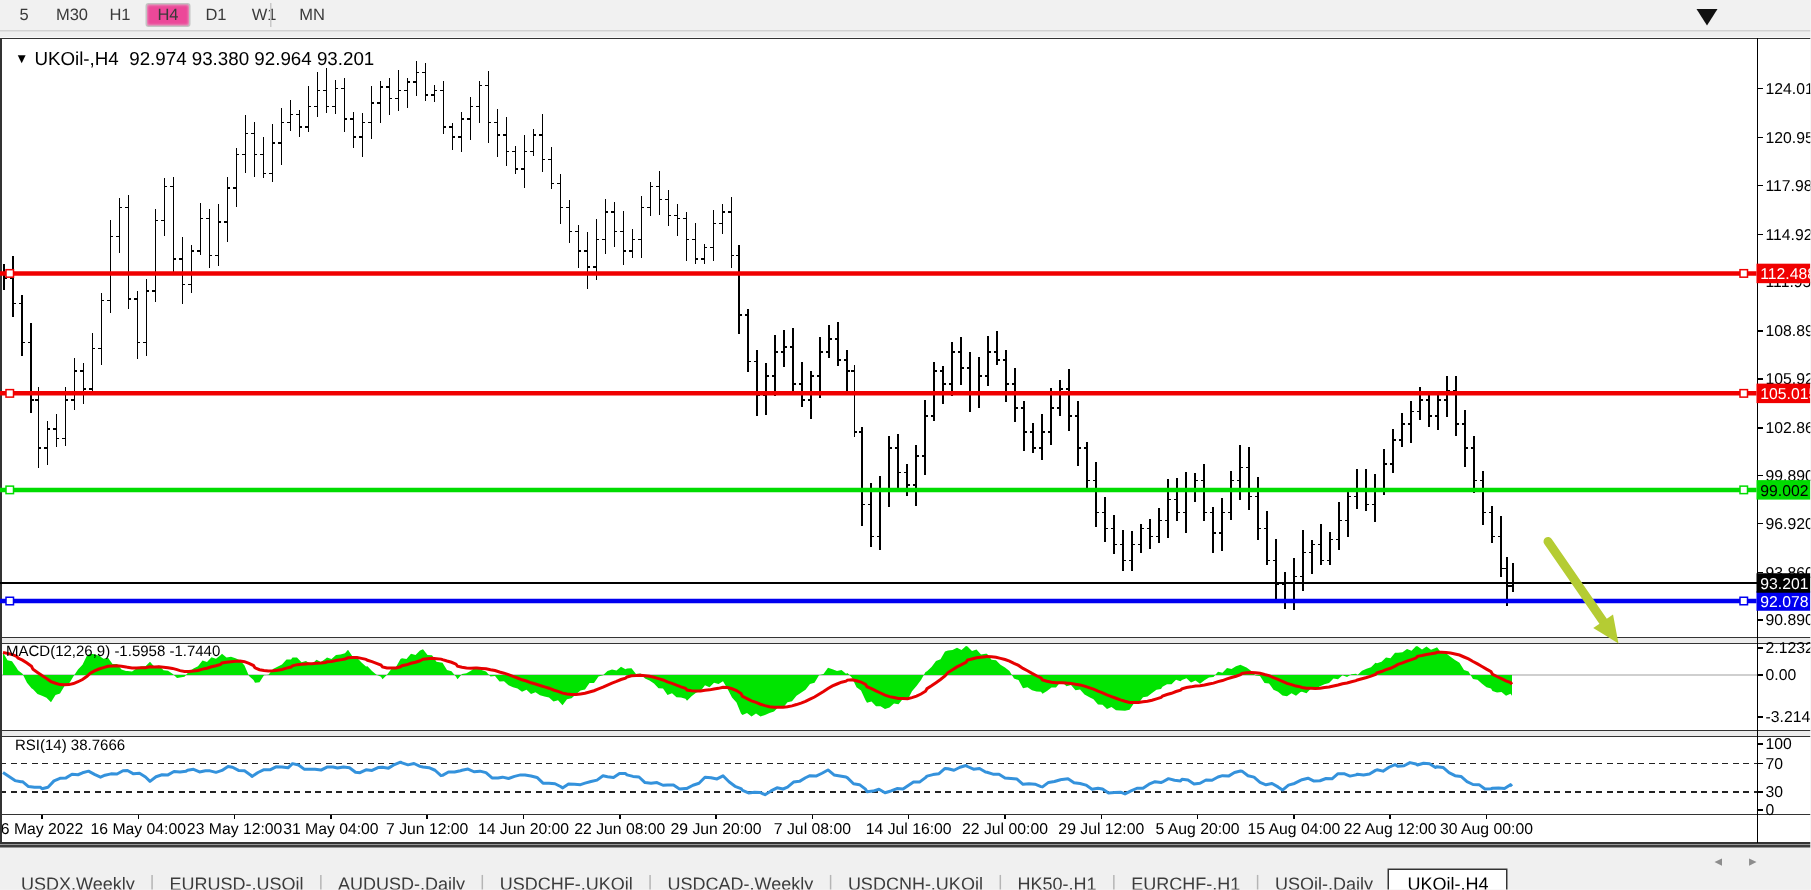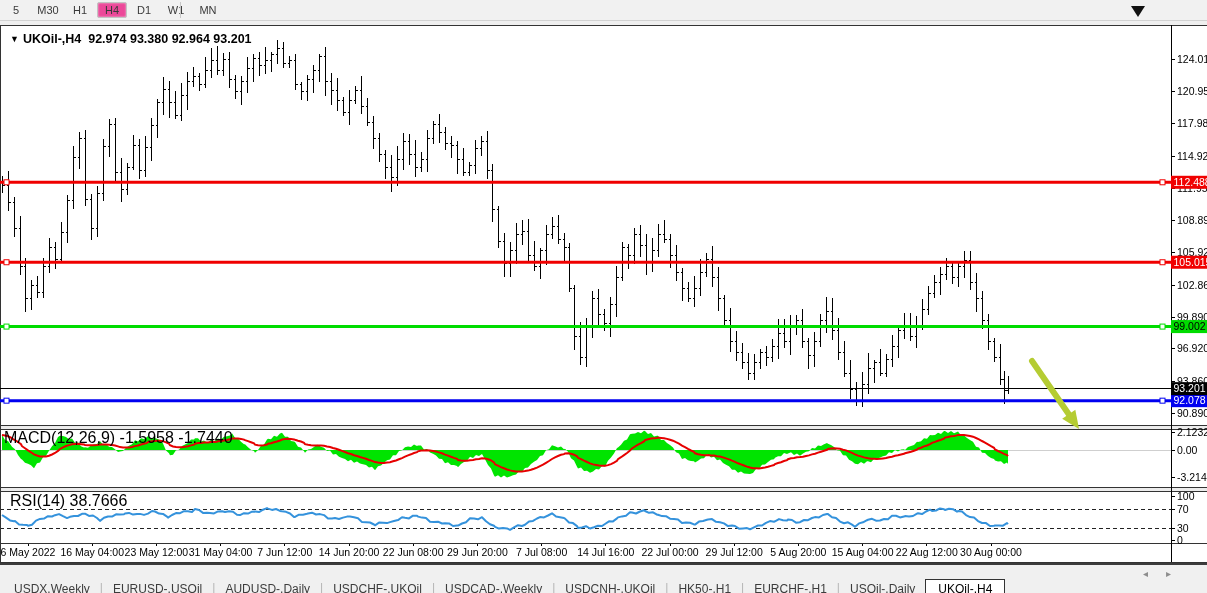--- a/index.html
+++ b/index.html
@@ -9,23 +9,23 @@
   .toolbar{position:absolute;left:0;top:0;width:1207px;height:20px;background:#f1f1f1;border-bottom:1px solid #d2d2d2;}
   .tf-row{position:absolute;left:0;top:0;height:20px;display:flex;align-items:center;}
   .tf-btn{min-width:22px;padding:1px 3px;margin:0 1px;text-align:center;font-size:11px;color:#3a3a3a;cursor:default;border:1px solid transparent;border-radius:2px;}
   .tf-btn.active{background:#ec4899;border:1px solid #c3c3c3;box-shadow:inset 0 0 2px #ddd;}
   .tb-sep{position:absolute;left:180px;top:2px;width:1px;height:16px;background:#c8c8c8;}
   .shift-tri{position:absolute;left:1131px;top:6px;width:0;height:0;border-left:7px solid transparent;border-right:7px solid transparent;border-top:11px solid #111;}
   
   .chart-region{position:absolute;left:0;top:25px;width:1207px;height:538px;background:#fff;}
   #chart-svg{position:absolute;left:0;top:0;}
   svg text{font-family:"Liberation Sans",sans-serif;}
-  .legend{position:absolute;left:10px;top:7px;font-size:12.5px;color:#000;white-space:nowrap;font-weight:bold;}
+  .legend{position:absolute;left:10px;top:7px;font-size:12.5px;color:#000;white-space:nowrap;}
   .legend .dd{font-size:9px;position:relative;top:-1px;margin-right:4px;}
-  .ind-label{position:absolute;left:4px;font-size:16px;color:#000;white-space:nowrap;}
+  .ind-label{position:absolute;left:4px;font-size:10px;color:#000;white-space:nowrap;}
   #macd-label{top:404px;}
   #rsi-label{top:467px;padding-left:6px;}
   
   .tabbar{position:absolute;left:0;top:563px;width:1207px;height:30px;background:#f0f0f0;border-top:2px solid #3c3c3c;box-sizing:border-box;}
   .tabs{position:absolute;left:4px;top:16px;height:21px;display:flex;align-items:flex-start;}
   .tab{padding:1px 10px;font-size:12px;color:#3c3c3c;white-space:nowrap;cursor:default;}
   .tab.active{background:#fff;border:1px solid #333;border-top-width:1px;color:#000;margin-top:-2px;padding:2px 12px;}
   .tab-sep{color:#b5b5b5;font-size:12px;}
   .tab-arrows{position:absolute;right:18px;top:3px;color:#8d8d8d;font-size:10px;letter-spacing:18px;}
 </style>

